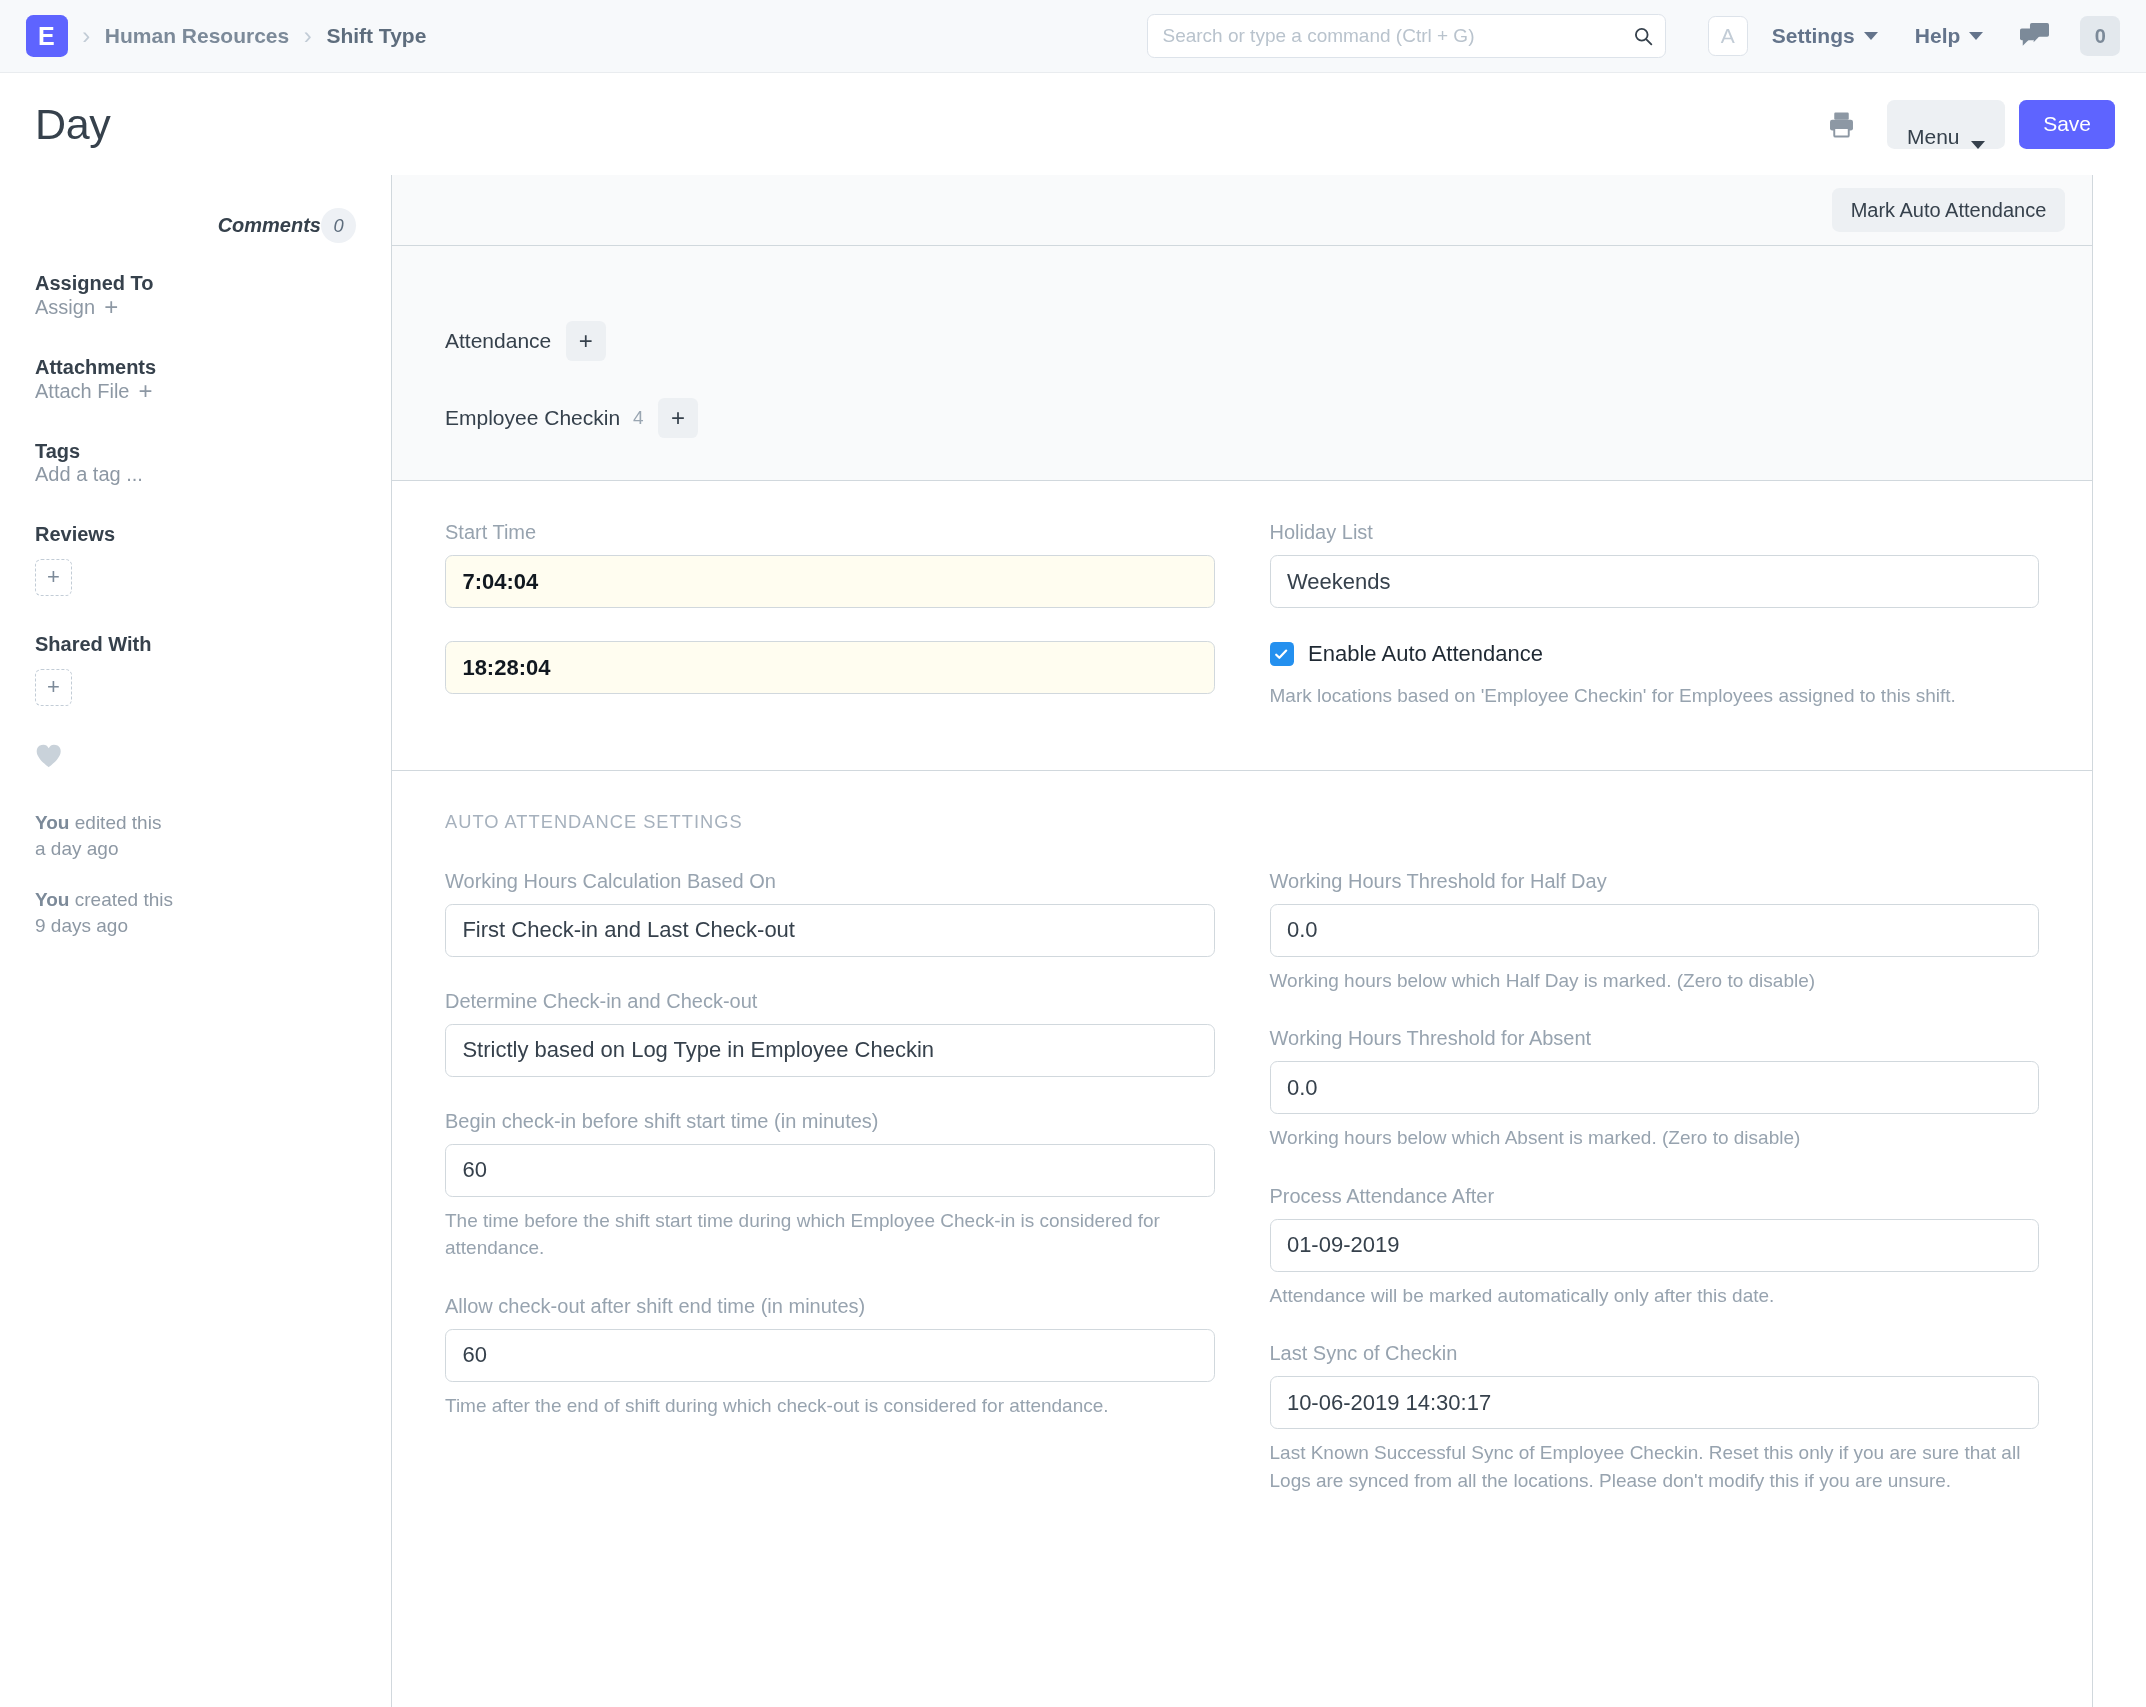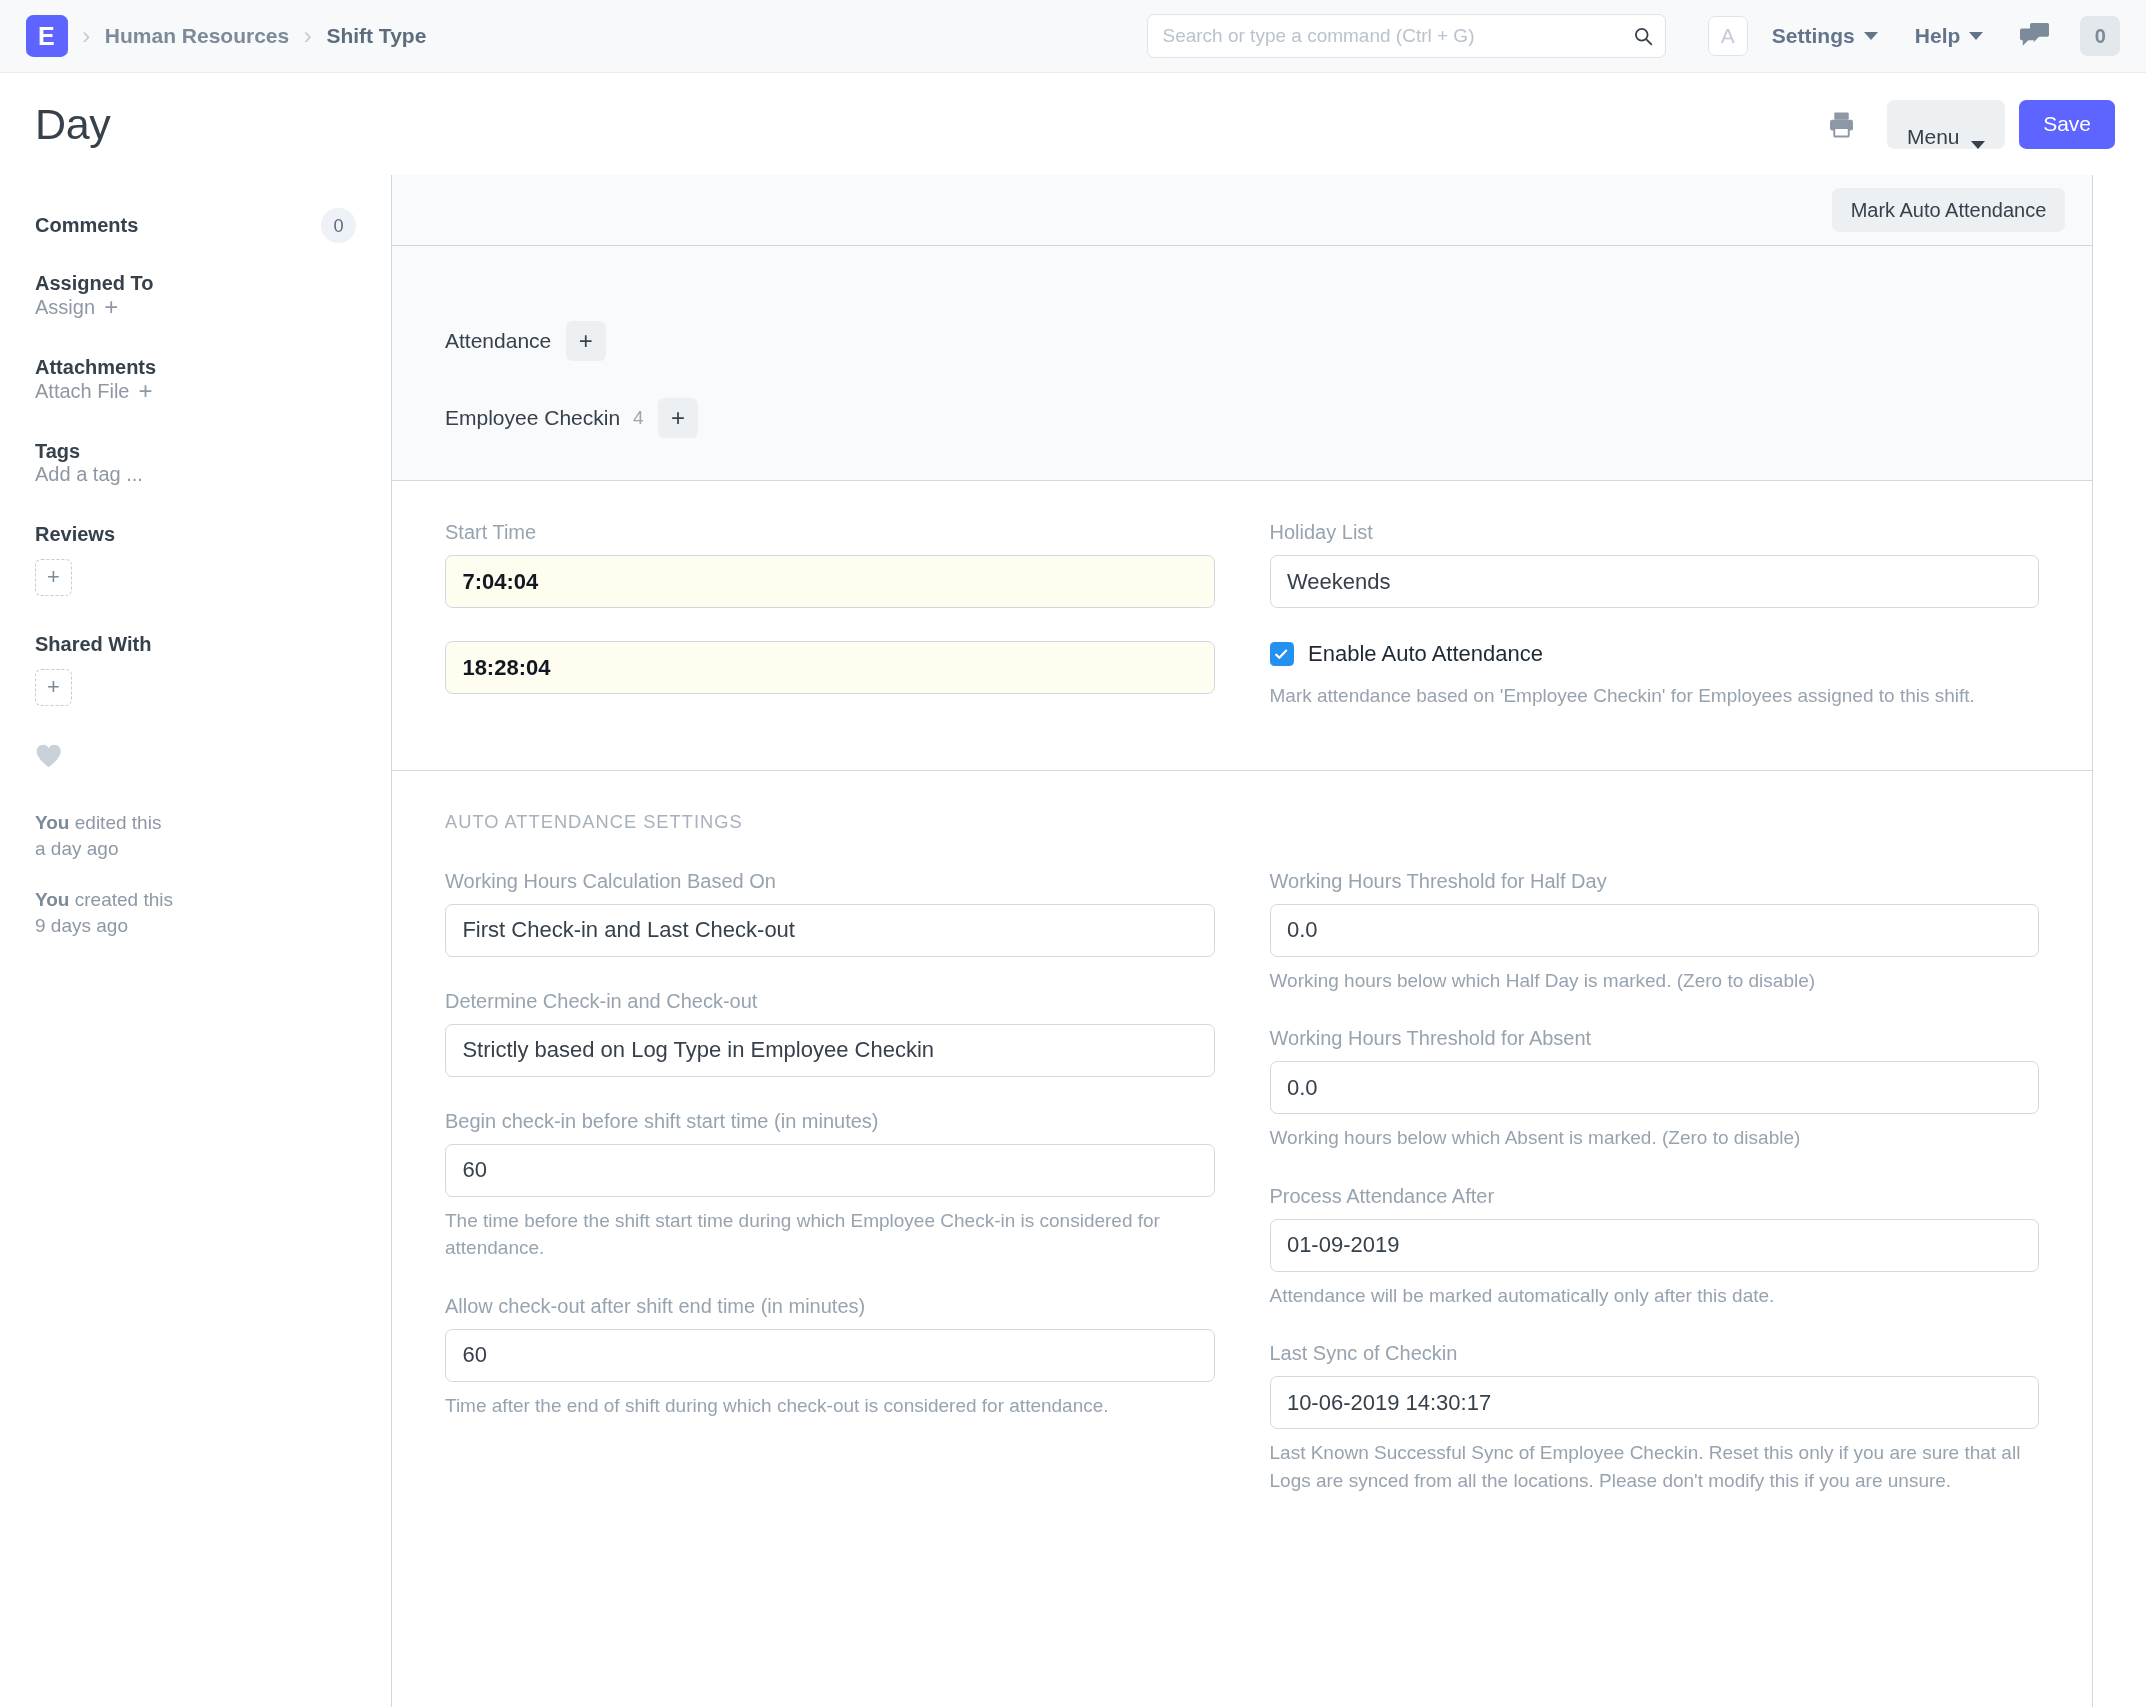--- a/index.html
+++ b/index.html
@@ -92,22 +92,23 @@
   }
   .btn-menu { background: #EDF0F3; color: #36414C; margin-right: 14.6px; align-items: flex-end; }
   .btn-save { background: #5E64FF; color: #fff; font-weight: 500; padding: 0 24px; }
 
   
   .body-wrap { display: flex; align-items: flex-start; }
 
   
   .sidebar { width: 391px; flex: 0 0 391px; padding: 33px 35px 0 35px; }
   .side-row {
-    display: flex; align-items: center; justify-content: space-between;
+    display: flex; align-items: center; justify-content: flex-end;
     margin-bottom: 9.1px;
+    font-style: italic;
   }
   .side-head { font-size: 20px; font-weight: 600; color: #36414C; }
   .side-count {
     min-width: 35px; height: 35px; border-radius: 17.4px; background: #EEF1F5;
     color: #5E6D7D; font-size: 18.3px;
     display: flex; align-items: center; justify-content: center; padding: 0 9.1px;
   }
   .side-action {
     font-size: 20px; color: #8D98A4; display: flex; align-items: center; gap: 9.1px;
     margin-bottom: 37px;
@@ -339,21 +340,21 @@
           </div>
           <div class="field">
             <div class="check-row">
               <span class="checkbox">
                 <svg width="16.4" height="16.4" viewBox="0 0 18 18">
                   <polyline points="3.5,9.5 7,13 14.5,5" fill="none" stroke="#ffffff" stroke-width="2.4" stroke-linecap="round" stroke-linejoin="round"></polyline>
                 </svg>
               </span>
               <span class="check-label">Enable Auto Attendance</span>
             </div>
-            <div class="field-help" style="margin-top:14.6px">Mark attendance based on 'Employee Checkin' for Employees assigned to this shift.</div>
+            <div class="field-help" style="margin-top:14.6px">Mark locations based on 'Employee Checkin' for Employees assigned to this shift.</div>
           </div>
         </div>
       </div>
     </div>
 
     <div class="form-sec last">
       <div class="sec-title">Auto Attendance Settings</div>
       <div class="grid-2">
 
         <div class="col">

